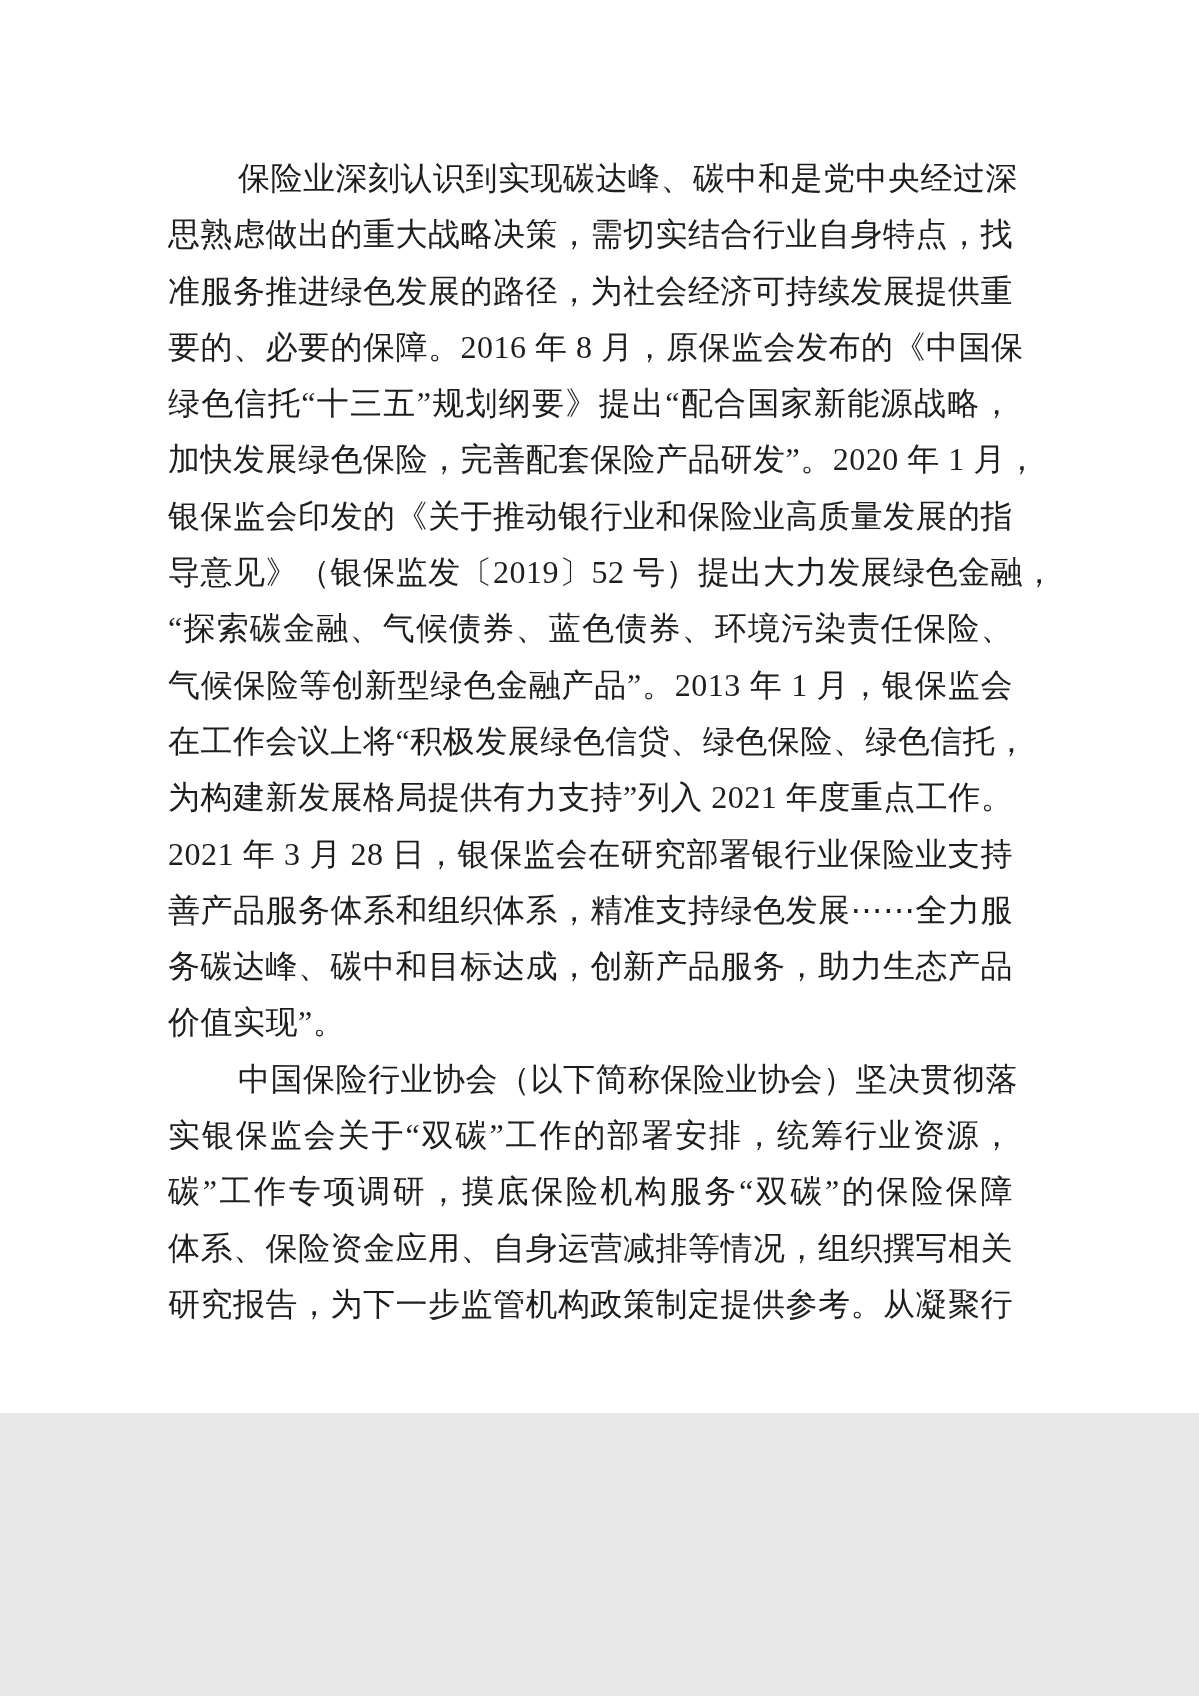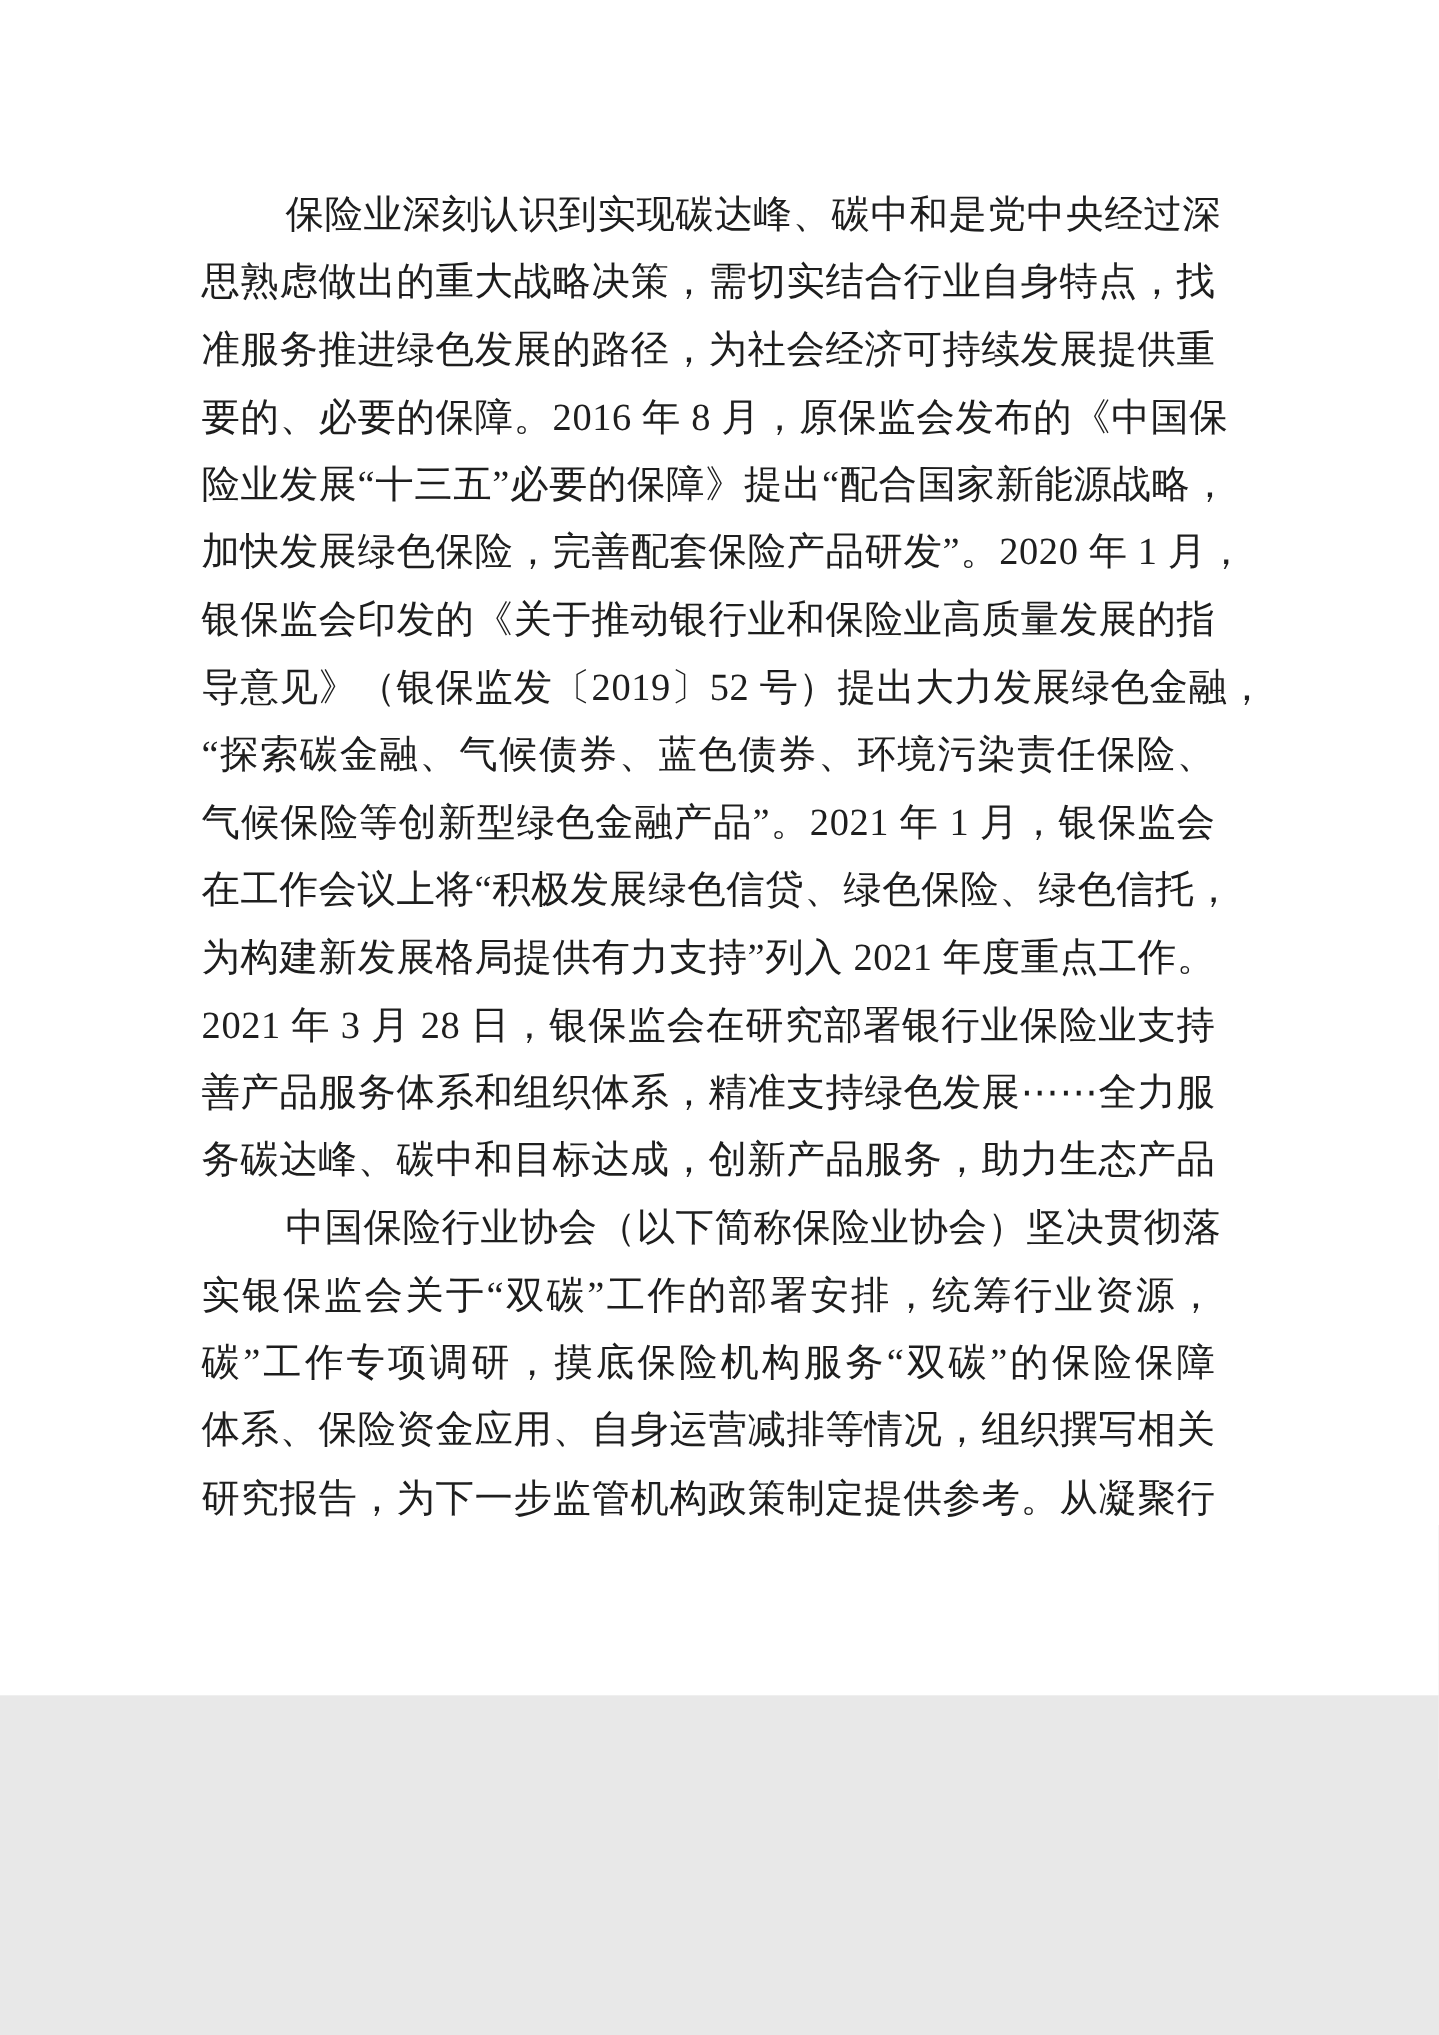--- a/index.html
+++ b/index.html
@@ -55,31 +55,32 @@
 </head>
 <body>
 
 <div class="page">
   <div class="text-block">
 
   <div class="line indent">保险业深刻认识到实现碳达峰、碳中和是党中央经过深</div>
       <div class="line">思熟虑做出的重大战略决策，需切实结合行业自身特点，找</div>
       <div class="line">准服务推进绿色发展的路径，为社会经济可持续发展提供重</div>
       <div class="line">要的、必要的保障。2016 年 8 月，原保监会发布的《中国保</div>
-      <div class="line">险业发展“十三五”必要的保障》提出“配合国家新能源战略，</div>
+      <div class="line">绿色信托“十三五”规划纲要》提出“配合国家新能源战略，</div>
       <div class="line">加快发展绿色保险，完善配套保险产品研发”。2020 年 1 月，</div>
       <div class="line">银保监会印发的《关于推动银行业和保险业高质量发展的指</div>
       <div class="line">导意见》（银保监发〔2019〕52 号）提出大力发展绿色金融，</div>
       <div class="line">“探索碳金融、气候债券、蓝色债券、环境污染责任保险、</div>
-      <div class="line">气候保险等创新型绿色金融产品”。2021 年 1 月，银保监会</div>
+      <div class="line">气候保险等创新型绿色金融产品”。2013 年 1 月，银保监会</div>
       <div class="line">在工作会议上将“积极发展绿色信贷、绿色保险、绿色信托，</div>
       <div class="line">为构建新发展格局提供有力支持”列入 2021 年度重点工作。</div>
       <div class="line">2021 年 3 月 28 日，银保监会在研究部署银行业保险业支持</div>
       <div class="line">善产品服务体系和组织体系，精准支持绿色发展⋯⋯全力服</div>
       <div class="line">务碳达峰、碳中和目标达成，创新产品服务，助力生态产品</div>
+      <div class="line para-end">价值实现”。</div>
       <div class="line indent">中国保险行业协会（以下简称保险业协会）坚决贯彻落</div>
       <div class="line">实银保监会关于“双碳”工作的部署安排，统筹行业资源，</div>
       <div class="line">碳”工作专项调研，摸底保险机构服务“双碳”的保险保障</div>
       <div class="line">体系、保险资金应用、自身运营减排等情况，组织撰写相关</div>
       <div class="line">研究报告，为下一步监管机构政策制定提供参考。从凝聚行</div>
     </div>
   <div class="page-number">6</div>
 </div>
 
 </body></html>

